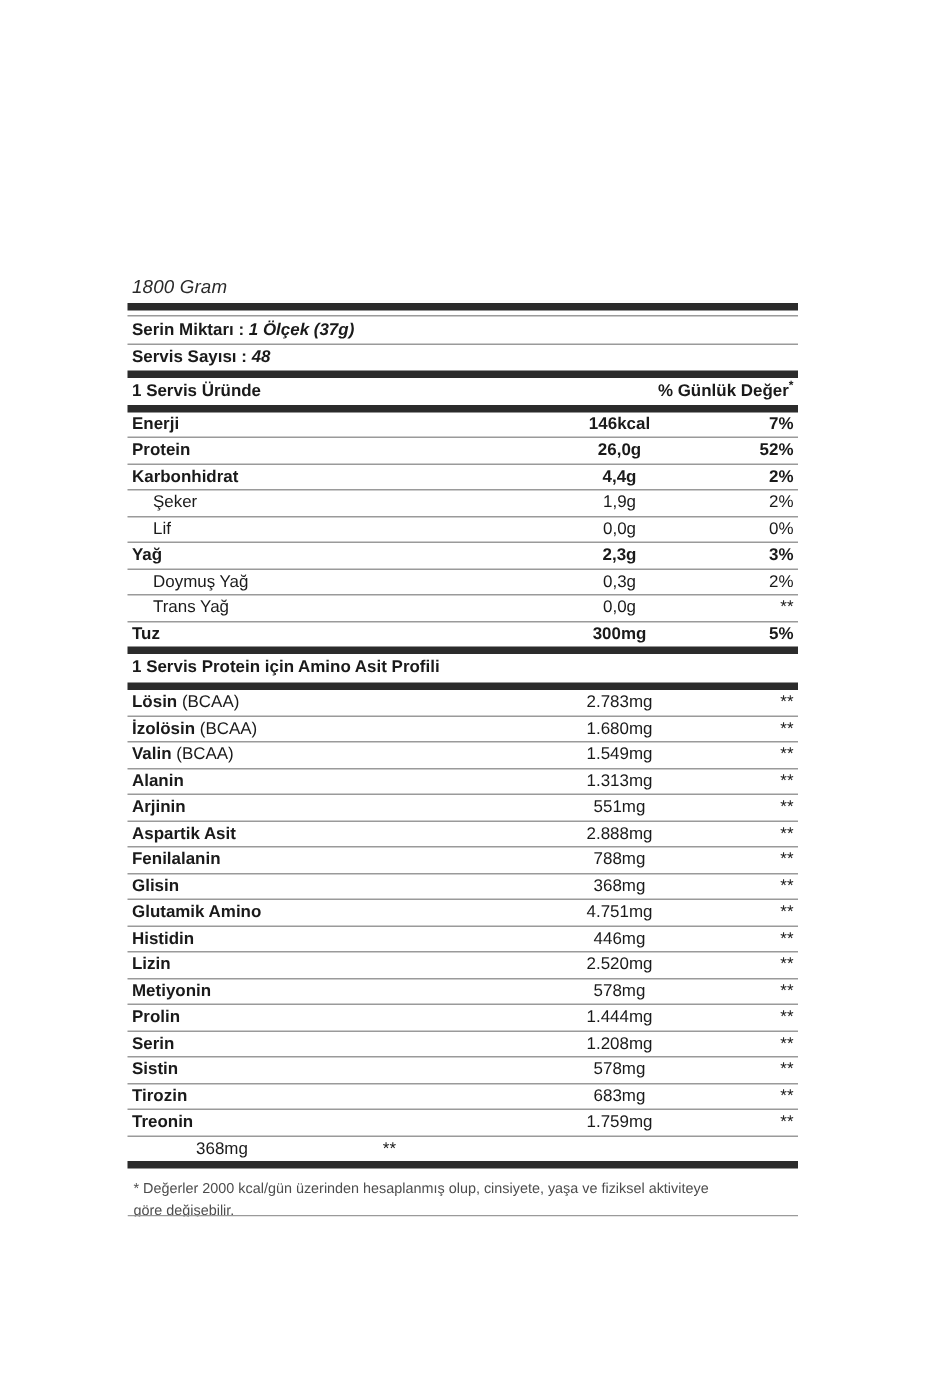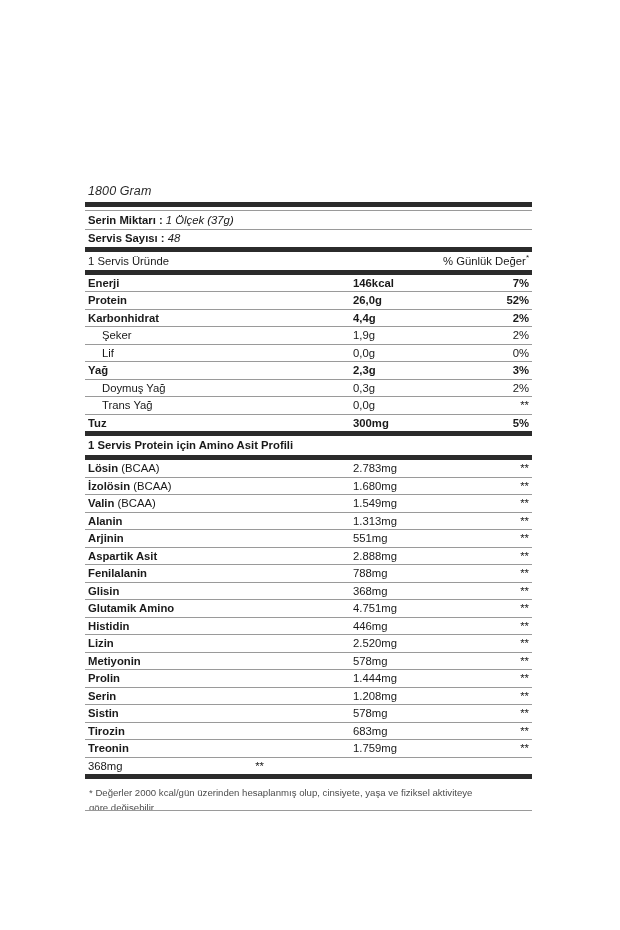--- a/index.html
+++ b/index.html
@@ -60,21 +60,21 @@
     padding: 1px 0 1.5px 3px;
     white-space: nowrap;
   }
   .row .name {
     flex: 1 1 auto;
     overflow: hidden;
     text-overflow: ellipsis;
   }
   .row .amount {
     flex: 0 0 auto;
-    text-align: left;
+    text-align: center;
     width: 120px;
     padding-right: 12px;
   }
   .row .dv {
     flex: 0 0 auto;
     text-align: right;
     width: 44px;
     padding-right: 3px;
   }
 
@@ -84,29 +84,29 @@
 
   .serving-row {
     font-size: 11.3px;
     line-height: 14px;
     padding: 1.5px 0 2px 3px;
     font-weight: bold;
     white-space: nowrap;
   }
   .serving-row .val {
     font-style: italic;
-    font-weight: normal;
+    font-weight: bold;
   }
 
   .head-row {
     display: flex;
     align-items: center;
     font-size: 11.3px;
     line-height: 14px;
-    font-weight: normal;
+    font-weight: bold;
     padding: 1.5px 0 2px 3px;
     white-space: nowrap;
   }
   .head-row .left { flex: 1 1 auto; }
   .head-row .right {
     flex: 0 0 auto;
     padding-right: 3px;
   }
   .head-row .right sup {
     font-size: 8px;

